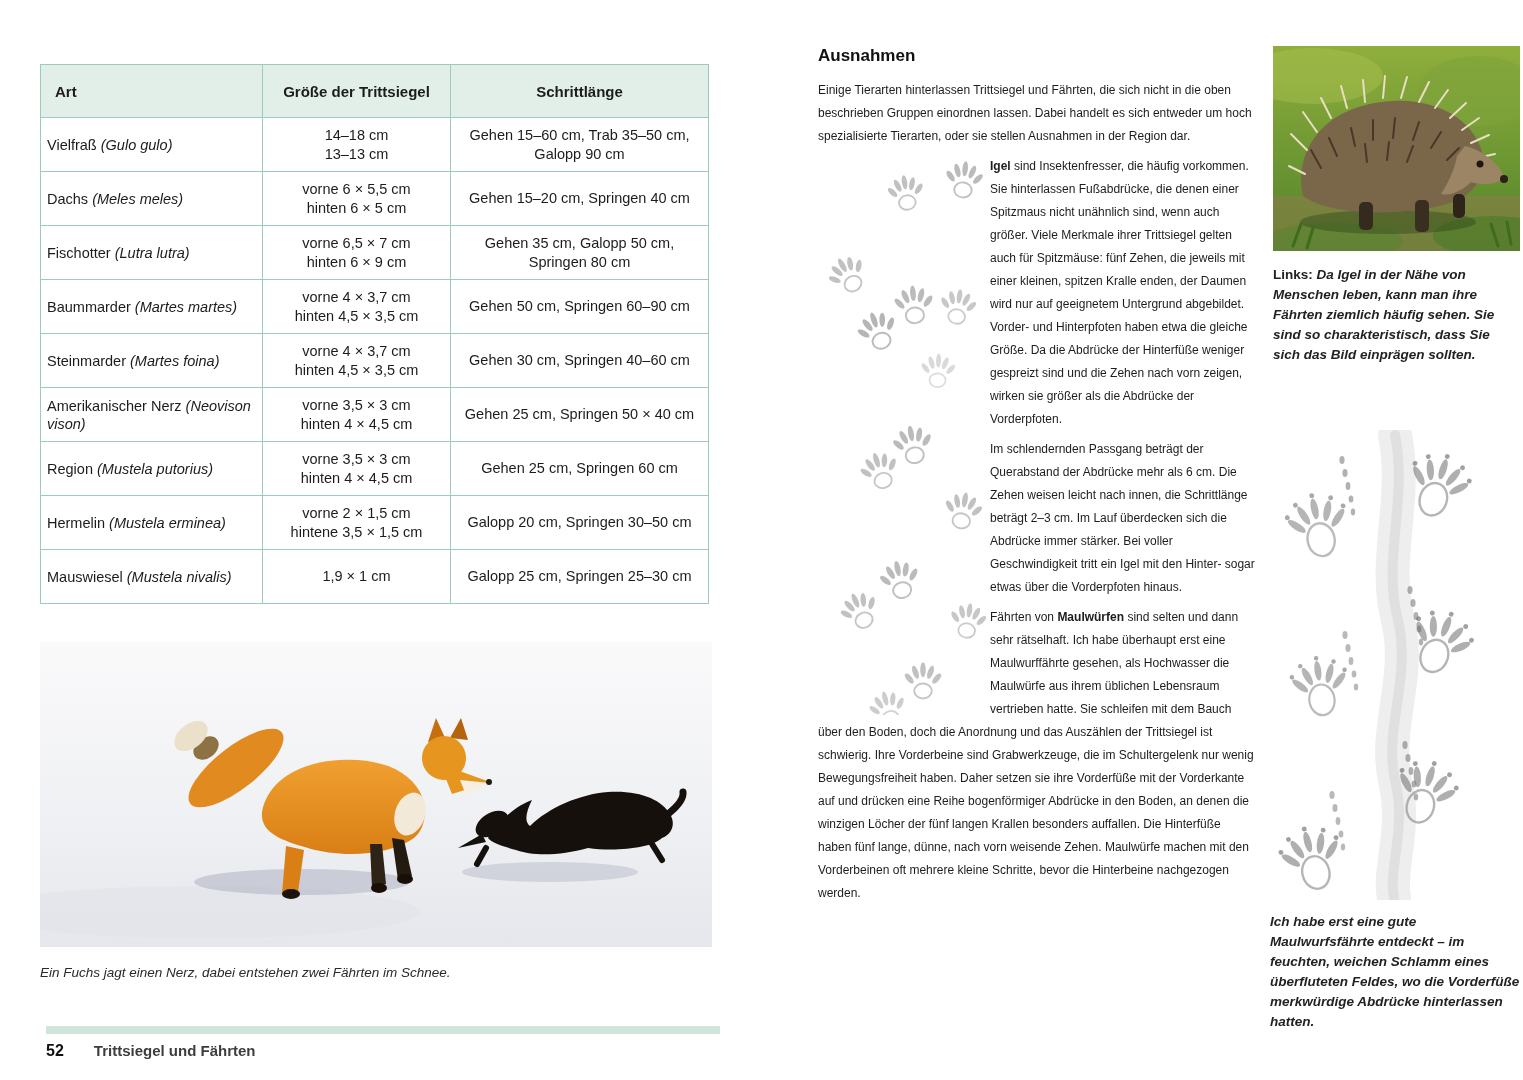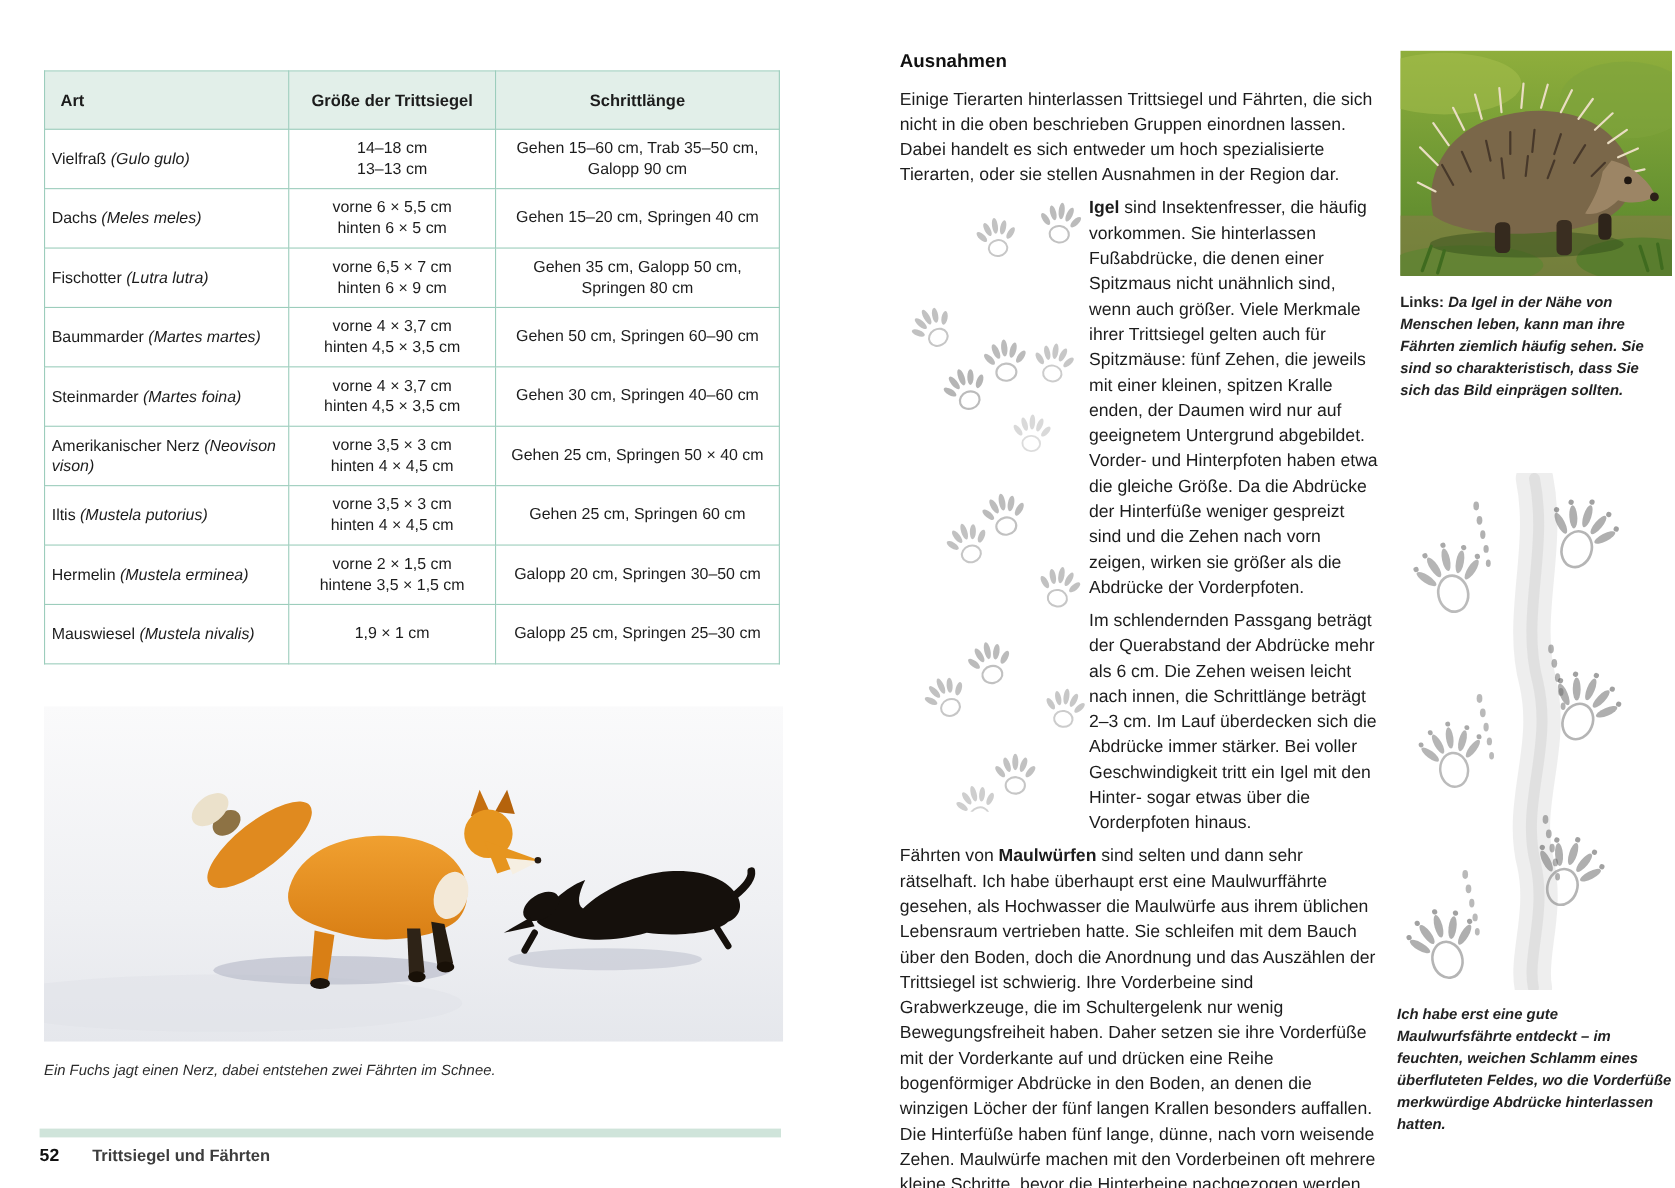--- a/index.html
+++ b/index.html
@@ -22,32 +22,32 @@
   table.size-table td.c-art{text-align:left;line-height:18px;}
   .col-art{width:222px;}.col-size{width:188px;}.col-stride{width:258px;}
   .art-latin{font-style:italic;}
 
   .photo-fox{margin-top:38px;width:672px;height:305px;display:block;}
   .lp-caption{margin-top:18px;font-size:13.5px;font-style:italic;color:#2a2a2a;}
 
   .page-footer{position:absolute;top:1026px;}
   .footer-bar{height:8px;background:#cfe4da;}
   .footer-line{margin-top:8px;font-size:15px;font-weight:bold;display:flex;align-items:baseline;}
-  .pf-left{left:36px;width:674px;}
+  .pf-left{left:46px;width:674px;}
   .pf-left .footer-num{color:#111;font-size:16px;}
   .pf-left .footer-sec{margin-left:30px;color:#3d3d3d;}
   .pf-right{left:58px;width:700px;}
   .pf-right .footer-line{justify-content:flex-end;padding-right:30px;}
   .pf-right .footer-sec{color:#3d3d3d;}
   .pf-right .footer-num{margin-left:34px;color:#111;font-size:16px;}
 
   
   .rp-text{position:absolute;left:58px;top:46px;width:437px;}
   .rp-heading{font-size:17px;font-weight:bold;margin:0 0 13px 0;color:#111;}
-  .body-text{font-size:16px;line-height:23px;margin:0 0 7px 0;text-align:left;}
+  .body-text{font-size:12px;line-height:23px;margin:0 0 7px 0;text-align:left;}
   .track-float{float:left;width:172px;height:560px;}
   .track-float svg{display:block;}
 
   .sidebar-fig{position:absolute;left:513px;top:46px;width:247px;}
   .photo-hedgehog{width:247px;height:205px;display:block;}
   .side-caption{margin-top:14px;font-size:13.5px;line-height:20px;font-style:italic;font-weight:bold;color:#222;}
   .cap-label{font-style:normal;font-weight:bold;}
   .mole-fig{position:absolute;left:510px;top:430px;width:250px;}
   .mole-fig svg{display:block;}
   .mole-fig .side-caption{margin-top:12px;}
@@ -116,21 +116,21 @@
           </tr>
           <tr>
             <td class="c-art"><span>Amerikanischer Nerz</span> <i class="art-latin">(Neovison vison)</i></td>
             <td>
                 <div>vorne 3,5 × 3 cm</div>
                 <div>hinten 4 × 4,5 cm</div>
               </td>
             <td>Gehen 25 cm, Springen 50 × 40 cm</td>
           </tr>
           <tr>
-            <td class="c-art"><span>Iltis</span> <i class="art-latin">(Mustela putorius)</i></td>
+            <td class="c-art"><span>Region</span> <i class="art-latin">(Mustela putorius)</i></td>
             <td>
                 <div>vorne 3,5 × 3 cm</div>
                 <div>hinten 4 × 4,5 cm</div>
               </td>
             <td>Gehen 25 cm, Springen 60 cm</td>
           </tr>
           <tr>
             <td class="c-art"><span>Hermelin</span> <i class="art-latin">(Mustela erminea)</i></td>
             <td>
                 <div>vorne 2 × 1,5 cm</div>

